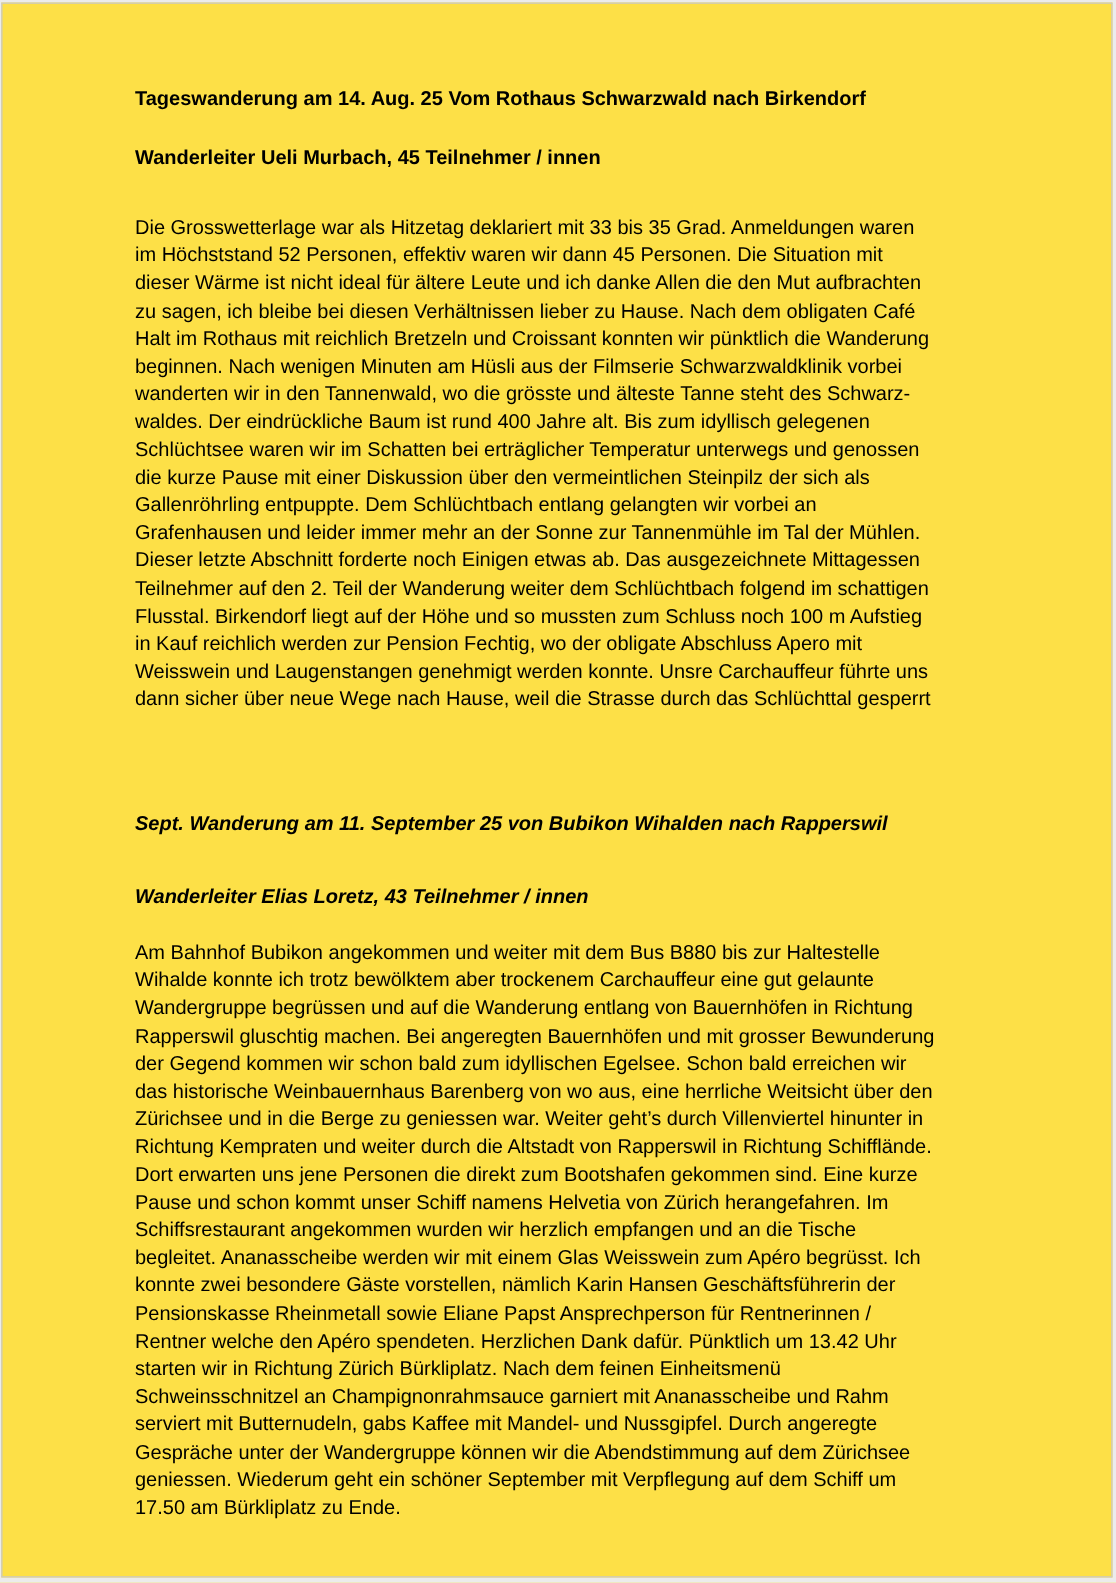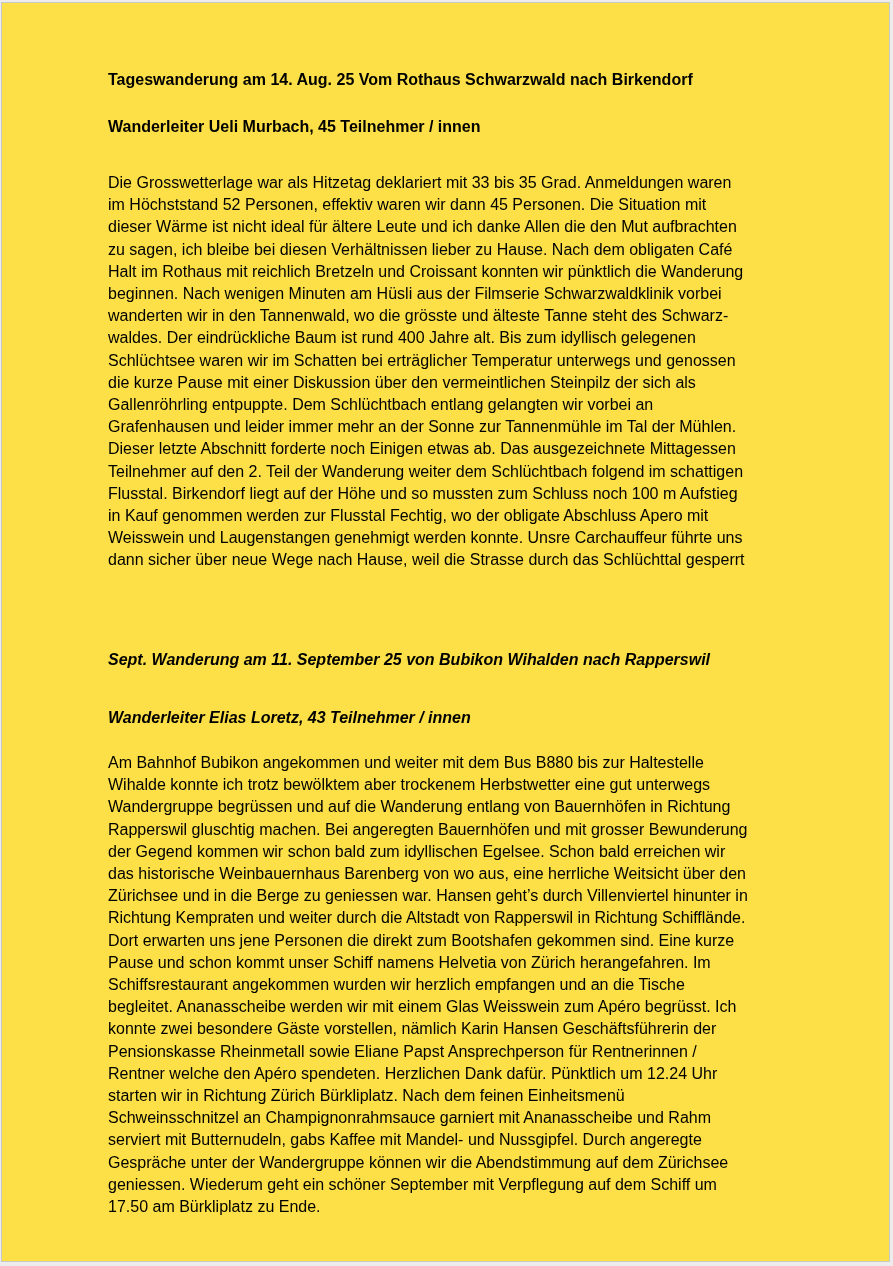--- a/index.html
+++ b/index.html
@@ -42,44 +42,44 @@
       <span class="ln">beginnen. Nach wenigen Minuten am Hüsli aus der Filmserie Schwarzwaldklinik vorbei</span>
       <span class="ln">wanderten wir in den Tannenwald, wo die grösste und älteste Tanne steht des Schwarz-</span>
       <span class="ln">waldes. Der eindrückliche Baum ist rund 400 Jahre alt. Bis zum idyllisch gelegenen</span>
       <span class="ln">Schlüchtsee waren wir im Schatten bei erträglicher Temperatur unterwegs und genossen</span>
       <span class="ln">die kurze Pause mit einer Diskussion über den vermeintlichen Steinpilz der sich als</span>
       <span class="ln">Gallenröhrling entpuppte. Dem Schlüchtbach entlang gelangten wir vorbei an</span>
       <span class="ln">Grafenhausen und leider immer mehr an der Sonne zur Tannenmühle im Tal der Mühlen.</span>
       <span class="ln">Dieser letzte Abschnitt forderte noch Einigen etwas ab. Das ausgezeichnete Mittagessen</span>
       <span class="ln">Teilnehmer auf den 2. Teil der Wanderung weiter dem Schlüchtbach folgend im schattigen</span>
       <span class="ln">Flusstal. Birkendorf liegt auf der Höhe und so mussten zum Schluss noch 100 m Aufstieg</span>
-      <span class="ln">in Kauf genommen werden zur Flusstal Fechtig, wo der obligate Abschluss Apero mit</span>
+      <span class="ln">in Kauf reichlich werden zur Pension Fechtig, wo der obligate Abschluss Apero mit</span>
       <span class="ln">Weisswein und Laugenstangen genehmigt werden konnte. Unsre Carchauffeur führte uns</span>
       <span class="ln">dann sicher über neue Wege nach Hause, weil die Strasse durch das Schlüchttal gesperrt</span>
     </div>
 
     <div class="h1 italic" style="top:646px;">Sept. Wanderung am 11. September 25 von Bubikon Wihalden nach Rapperswil</div>
     <div class="h1 italic center" style="top:679px;">Wanderleiter Elias Loretz, 43 Teilnehmer / innen</div>
 
     <div class="para" style="top:749px;">
       <span class="ln">Am Bahnhof Bubikon angekommen und weiter mit dem Bus B880 bis zur Haltestelle</span>
-      <span class="ln">Wihalde konnte ich trotz bewölktem aber trockenem Herbstwetter eine gut unterwegs</span>
+      <span class="ln">Wihalde konnte ich trotz bewölktem aber trockenem Carchauffeur eine gut gelaunte</span>
       <span class="ln">Wandergruppe begrüssen und auf die Wanderung entlang von Bauernhöfen in Richtung</span>
       <span class="ln">Rapperswil gluschtig machen. Bei angeregten Bauernhöfen und mit grosser Bewunderung</span>
       <span class="ln">der Gegend kommen wir schon bald zum idyllischen Egelsee. Schon bald erreichen wir</span>
       <span class="ln">das historische Weinbauernhaus Barenberg von wo aus, eine herrliche Weitsicht über den</span>
-      <span class="ln">Zürichsee und in die Berge zu geniessen war. Hansen geht’s durch Villenviertel hinunter in</span>
+      <span class="ln">Zürichsee und in die Berge zu geniessen war. Weiter geht’s durch Villenviertel hinunter in</span>
       <span class="ln">Richtung Kempraten und weiter durch die Altstadt von Rapperswil in Richtung Schifflände.</span>
       <span class="ln">Dort erwarten uns jene Personen die direkt zum Bootshafen gekommen sind. Eine kurze</span>
       <span class="ln">Pause und schon kommt unser Schiff namens Helvetia von Zürich herangefahren. Im</span>
       <span class="ln">Schiffsrestaurant angekommen wurden wir herzlich empfangen und an die Tische</span>
       <span class="ln">begleitet. Ananasscheibe werden wir mit einem Glas Weisswein zum Apéro begrüsst. Ich</span>
       <span class="ln">konnte zwei besondere Gäste vorstellen, nämlich Karin Hansen Geschäftsführerin der</span>
       <span class="ln">Pensionskasse Rheinmetall sowie Eliane Papst Ansprechperson für Rentnerinnen /</span>
-      <span class="ln">Rentner welche den Apéro spendeten. Herzlichen Dank dafür. Pünktlich um 12.24 Uhr</span>
+      <span class="ln">Rentner welche den Apéro spendeten. Herzlichen Dank dafür. Pünktlich um 13.42 Uhr</span>
       <span class="ln">starten wir in Richtung Zürich Bürkliplatz. Nach dem feinen Einheitsmenü</span>
       <span class="ln">Schweinsschnitzel an Champignonrahmsauce garniert mit Ananasscheibe und Rahm</span>
       <span class="ln">serviert mit Butternudeln, gabs Kaffee mit Mandel- und Nussgipfel. Durch angeregte</span>
       <span class="ln">Gespräche unter der Wandergruppe können wir die Abendstimmung auf dem Zürichsee</span>
       <span class="ln">geniessen. Wiederum geht ein schöner September mit Verpflegung auf dem Schiff um</span>
       <span class="ln">17.50 am Bürkliplatz zu Ende.</span>
     </div>
 
   </div>
 </div>

